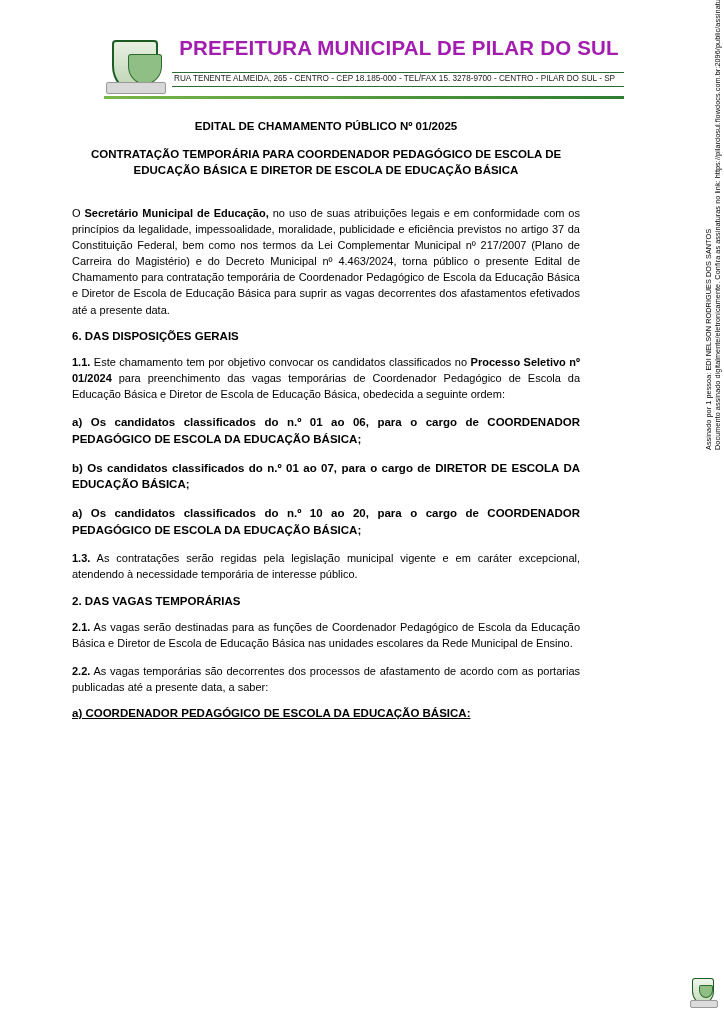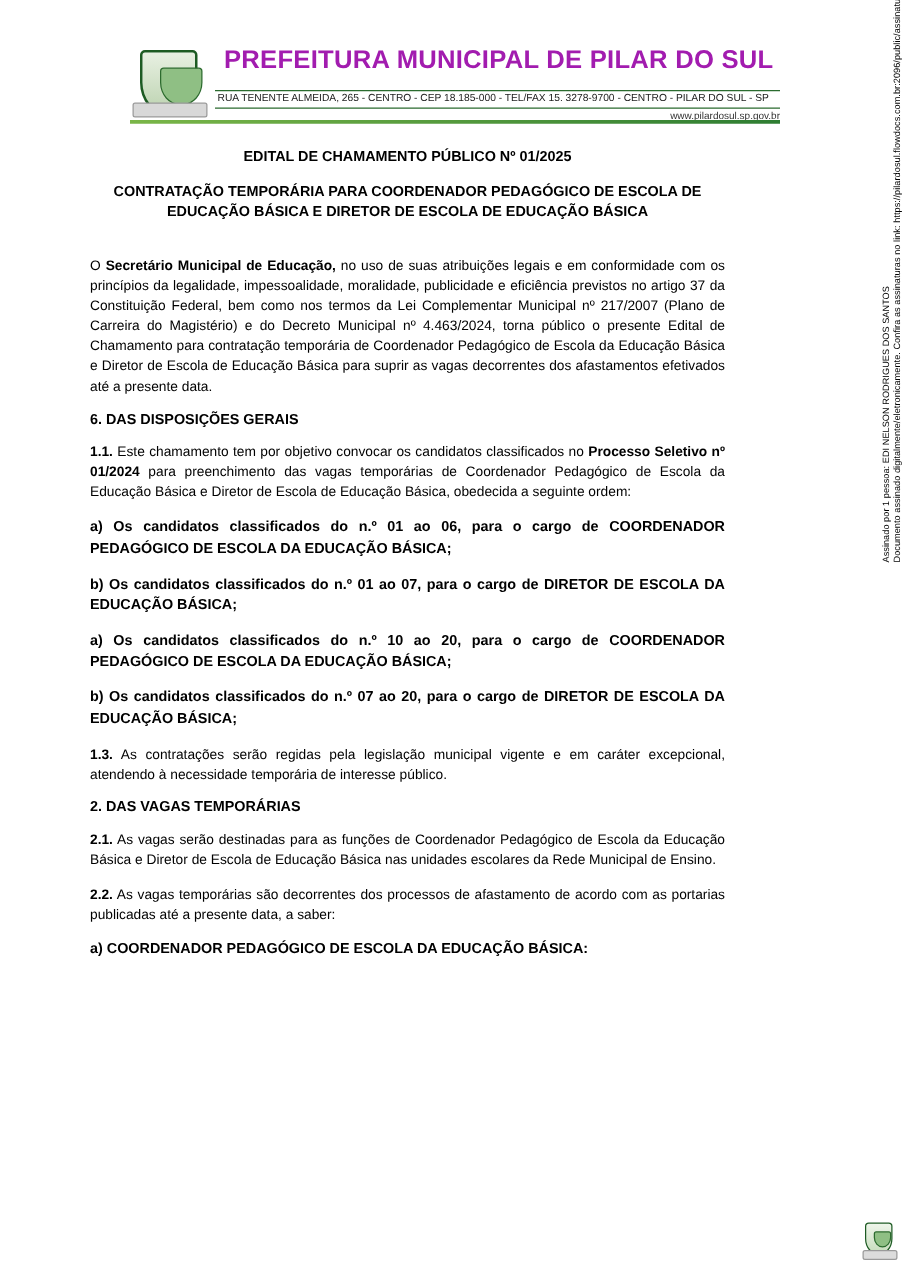--- a/index.html
+++ b/index.html
@@ -175,20 +175,21 @@
   p.bold-item {
     font-size: 11.5px;
     font-weight: bold;
     line-height: 1.45;
     text-align: justify;
     margin: 0 0 12px 0;
   }
   p.underline-item {
     font-size: 11.5px;
     font-weight: bold;
+    text-decoration: underline;
     margin: 0 0 12px 0;
   }
 
   
   .sig-strip {
     position: absolute;
     right: 6px;
     top: 120px;
     width: 26px;
     height: 830px;
@@ -264,35 +265,33 @@
     <div class="crest">
       <div class="crest-shield">
         <div class="crest-inner"></div>
       </div>
       <div class="crest-banner"></div>
     </div>
     <div class="lh-title">PREFEITURA MUNICIPAL DE PILAR DO SUL</div>
     <div class="lh-rule"></div>
     <div class="lh-addr">RUA TENENTE ALMEIDA, 265 - CENTRO - CEP 18.185-000 - TEL/FAX 15. 3278-9700 - CENTRO - PILAR DO SUL - SP</div>
     <div class="lh-rule2"></div>
-    <div class="lh-site">www.pilardosul.sp.gov.br</div>
     <div class="lh-greenbar"></div>
   </div>
 
   <div class="doc">
     <div class="title-line">EDITAL DE CHAMAMENTO PÚBLICO Nº 01/2025</div>
     <div class="title-block">CONTRATAÇÃO TEMPORÁRIA PARA COORDENADOR PEDAGÓGICO DE ESCOLA DE EDUCAÇÃO BÁSICA E DIRETOR DE ESCOLA DE EDUCAÇÃO BÁSICA</div>
     <div id="paragraphs">
         <p class="body">O <b>Secretário Municipal de Educação,</b> no uso de suas atribuições legais e em conformidade com os princípios da legalidade, impessoalidade, moralidade, publicidade e eficiência previstos no artigo 37 da Constituição Federal, bem como nos termos da Lei Complementar Municipal nº 217/2007 (Plano de Carreira do Magistério) e do Decreto Municipal nº 4.463/2024, torna público o presente Edital de Chamamento para contratação temporária de Coordenador Pedagógico de Escola da Educação Básica e Diretor de Escola de Educação Básica para suprir as vagas decorrentes dos afastamentos efetivados até a presente data.</p>
         <p class="heading">6. DAS DISPOSIÇÕES GERAIS</p>
         <p class="body"><b>1.1.</b> Este chamamento tem por objetivo convocar os candidatos classificados no <b>Processo Seletivo nº 01/2024</b> para preenchimento das vagas temporárias de Coordenador Pedagógico de Escola da Educação Básica e Diretor de Escola de Educação Básica, obedecida a seguinte ordem:</p>
         <p class="bold-item">a) Os candidatos classificados do n.º 01 ao 06, para o cargo de COORDENADOR PEDAGÓGICO DE ESCOLA DA EDUCAÇÃO BÁSICA;</p>
         <p class="bold-item">b) Os candidatos classificados do n.º 01 ao 07, para o cargo de DIRETOR DE ESCOLA DA EDUCAÇÃO BÁSICA;</p>
         <p class="bold-item">a) Os candidatos classificados do n.º 10 ao 20, para o cargo de COORDENADOR PEDAGÓGICO DE ESCOLA DA EDUCAÇÃO BÁSICA;</p>
-        <p class="bold-item">b) Os candidatos classificados do n.º 07 ao 20, para o cargo de DIRETOR DE ESCOLA DA EDUCAÇÃO BÁSICA;</p>
         <p class="body"><b>1.3.</b> As contratações serão regidas pela legislação municipal vigente e em caráter excepcional, atendendo à necessidade temporária de interesse público.</p>
         <p class="heading">2. DAS VAGAS TEMPORÁRIAS</p>
         <p class="body"><b>2.1.</b> As vagas serão destinadas para as funções de Coordenador Pedagógico de Escola da Educação Básica e Diretor de Escola de Educação Básica nas unidades escolares da Rede Municipal de Ensino.</p>
         <p class="body"><b>2.2.</b> As vagas temporárias são decorrentes dos processos de afastamento de acordo com as portarias publicadas até a presente data, a saber:</p>
         <p class="underline-item">a) COORDENADOR PEDAGÓGICO DE ESCOLA DA EDUCAÇÃO BÁSICA:</p>
       </div>
   </div>
 
   <div class="sig-strip">
     <div class="sig-text sig-line1">Assinado por 1 pessoa: EDI NELSON RODRIGUES DOS SANTOS</div>

